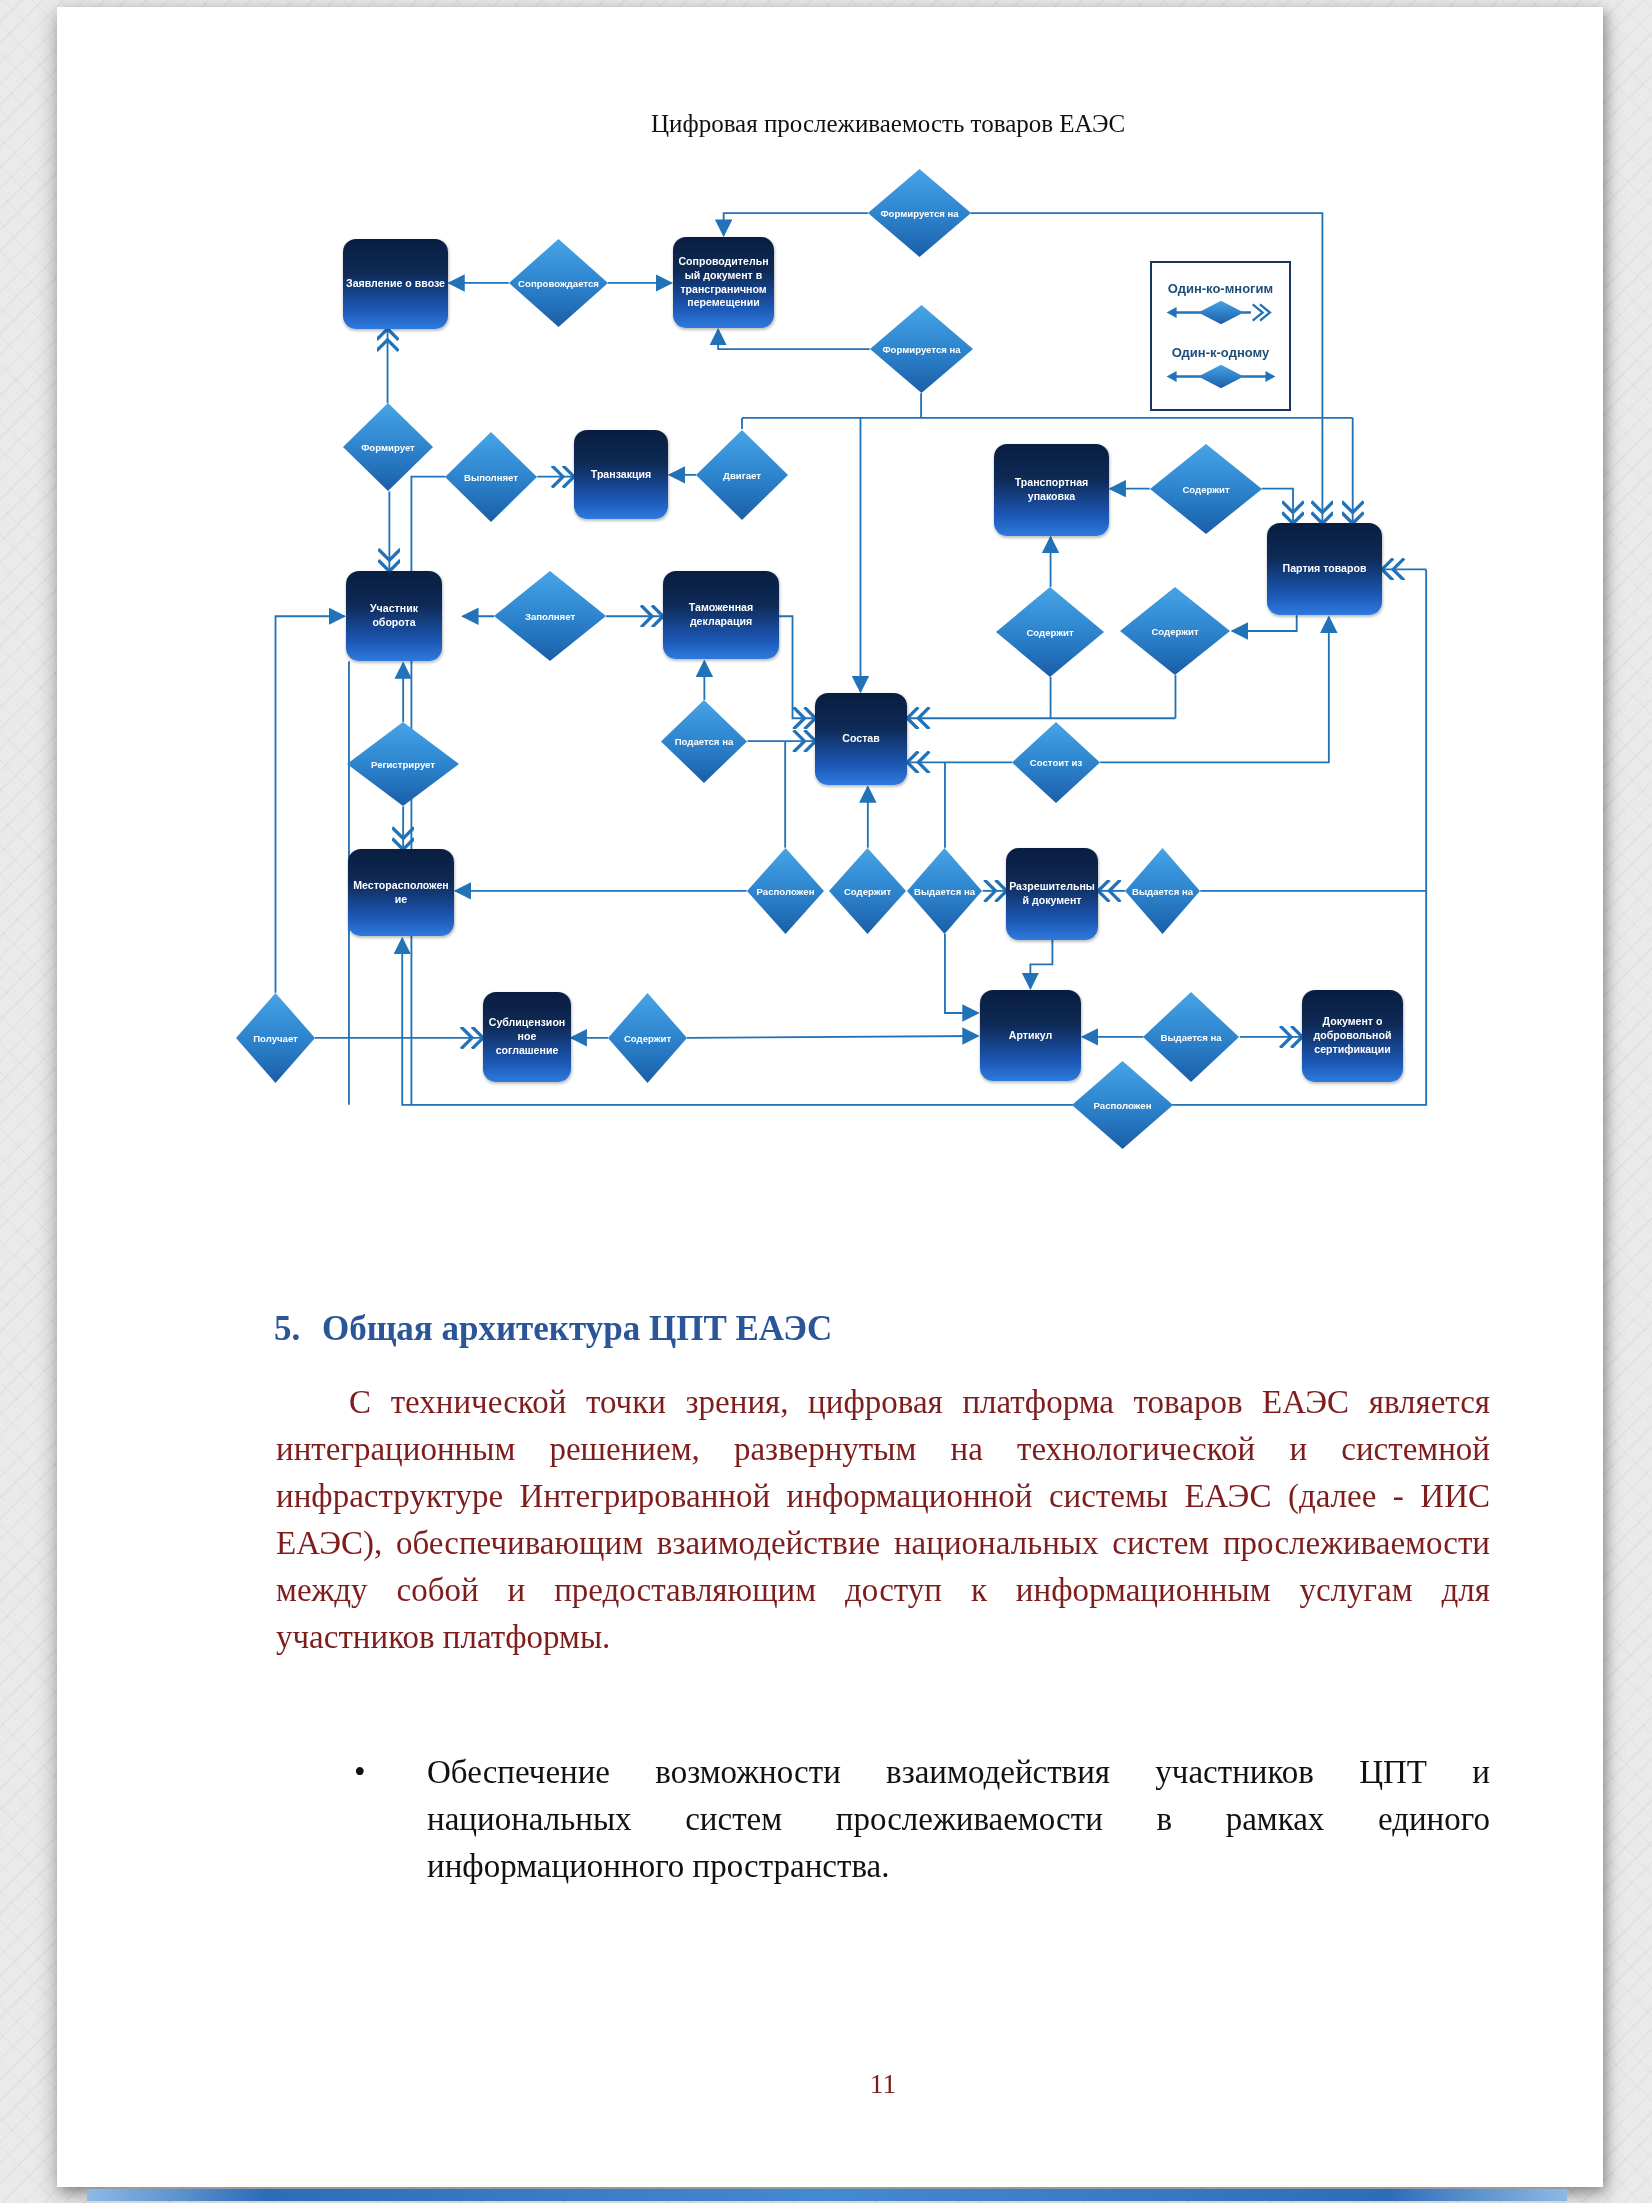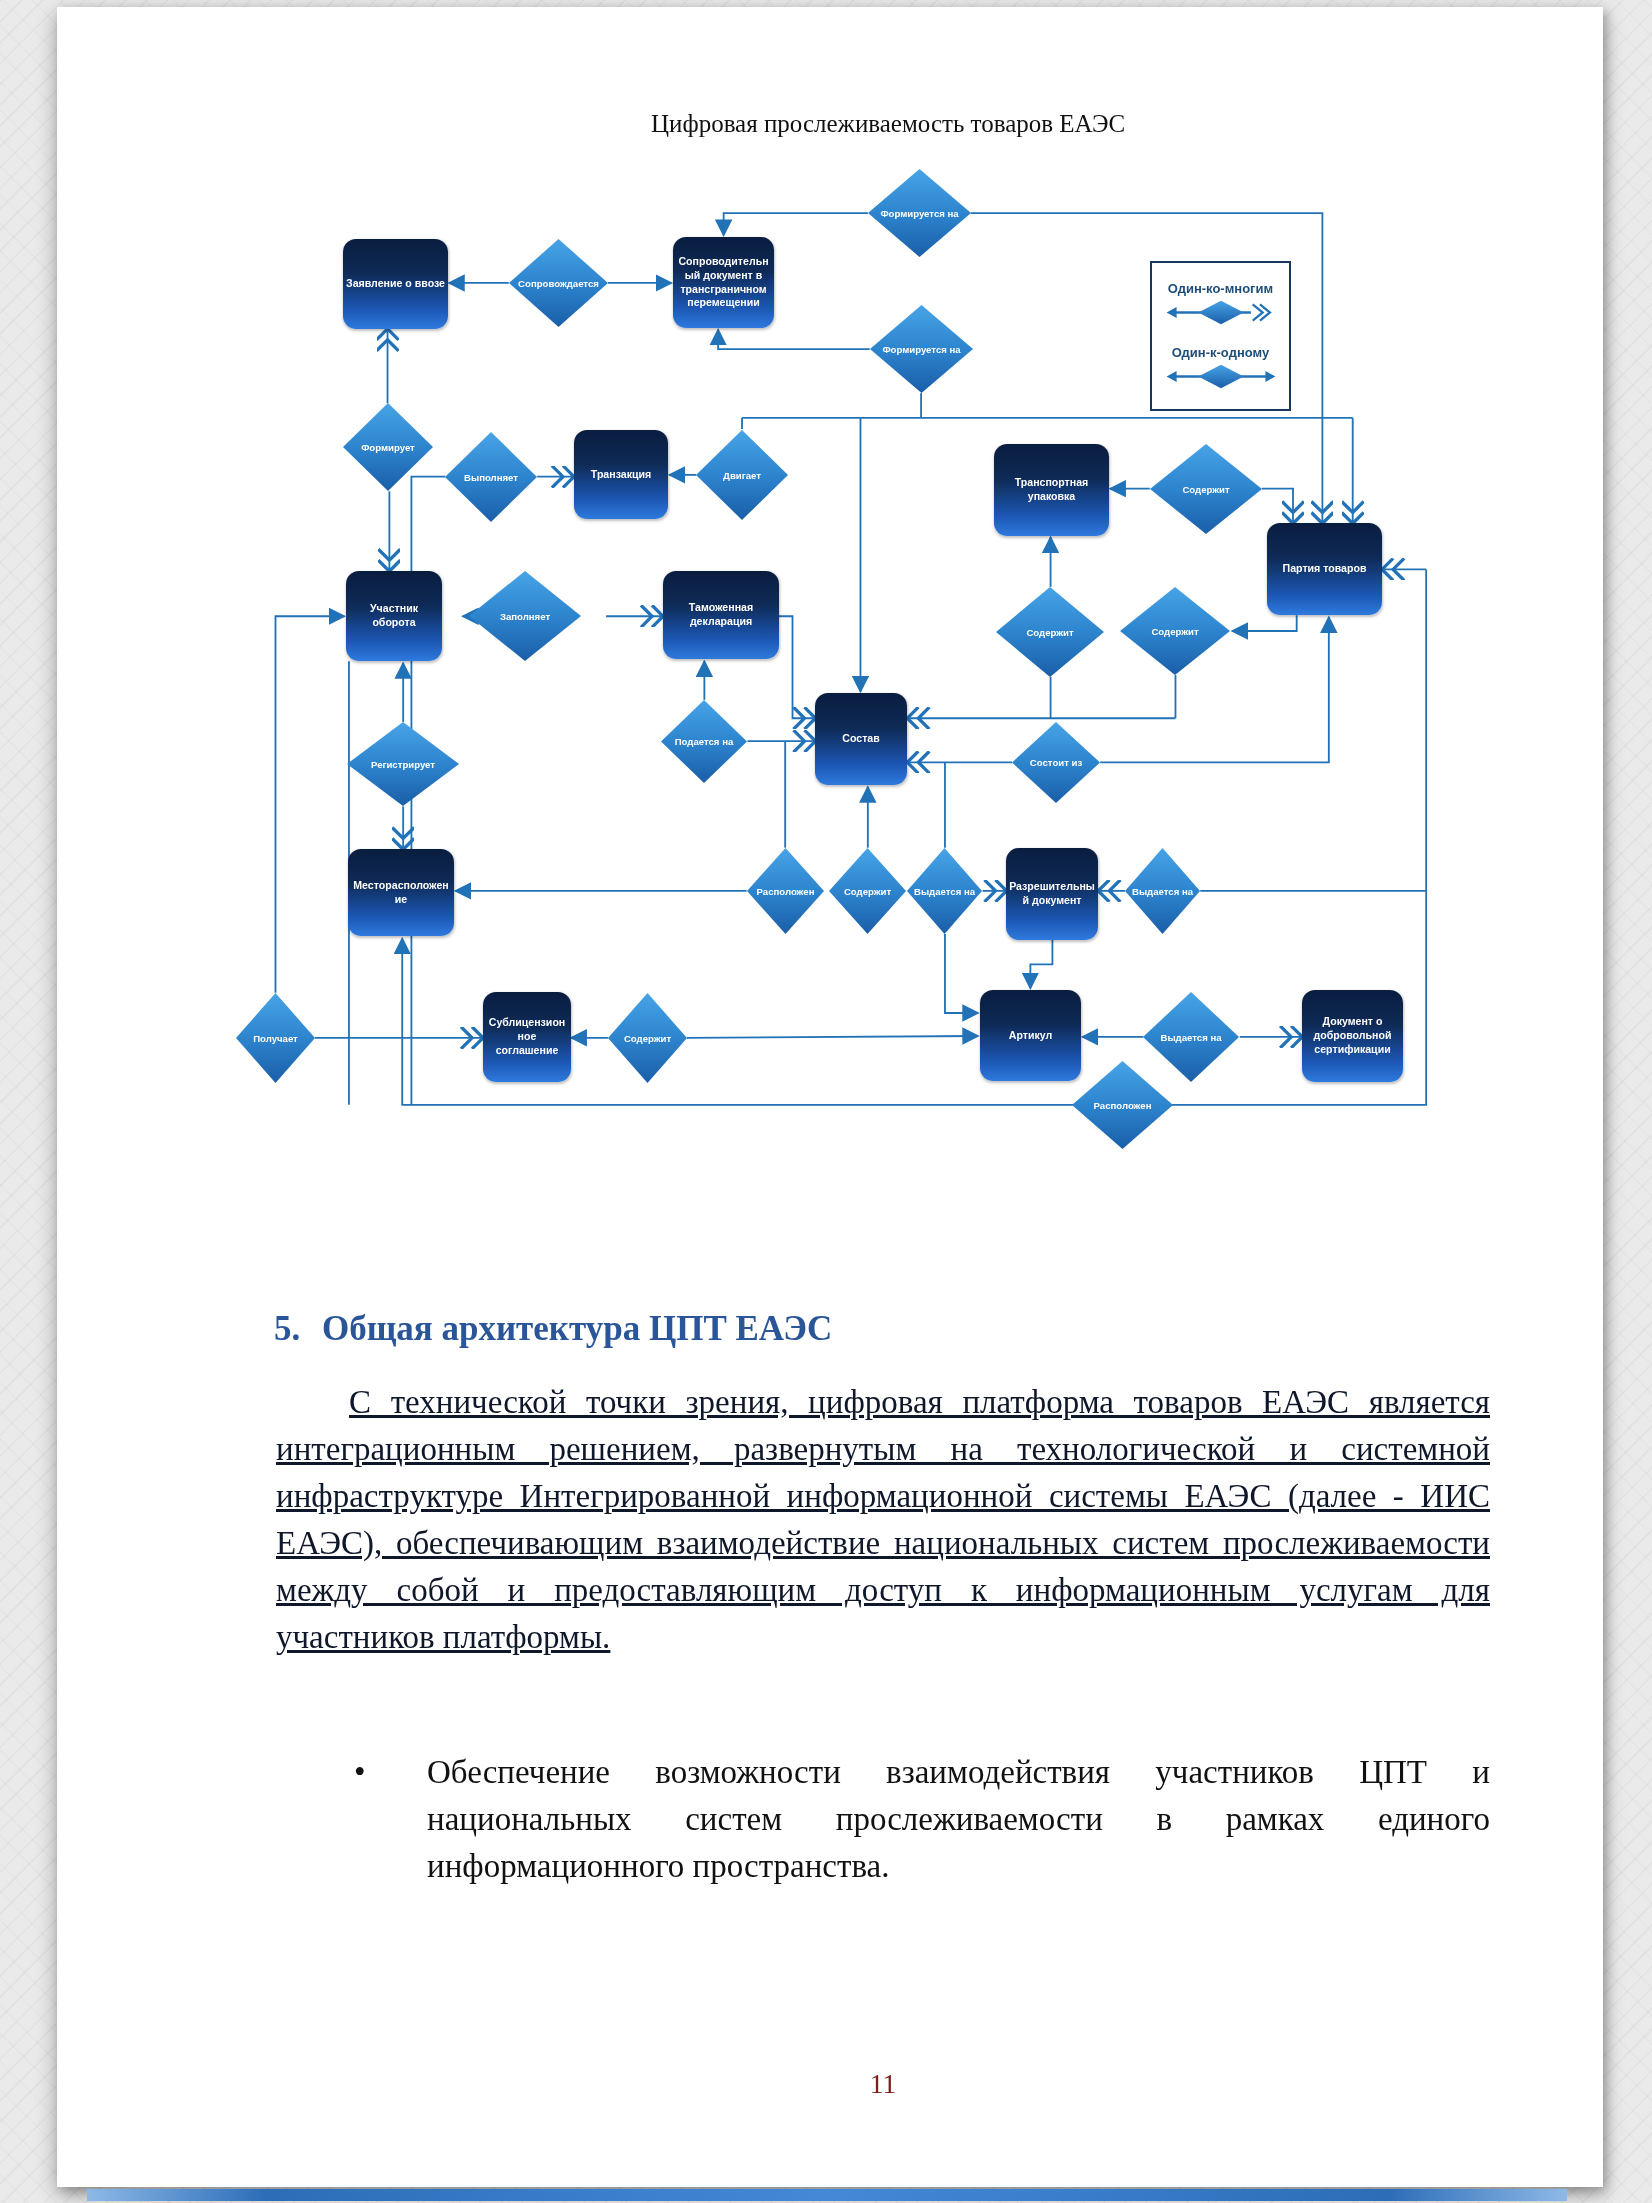--- a/index.html
+++ b/index.html
@@ -33,21 +33,21 @@
     align-items:center;justify-content:space-evenly;
     font:700 13px "Liberation Sans",sans-serif;color:#1f4e79;}
   .legend .lg-row{display:flex;flex-direction:column;align-items:center;gap:1.8px;}
   
   .caption{position:absolute;left:275px;top:1231px;width:1286px;text-align:center;
     font-style:italic;font-size:30px;color:#3c4c66;}
   .heading{position:absolute;left:274px;top:1310px;display:flex;
     font-weight:bold;font-size:35px;color:#2a5699;}
   .heading .num{width:48px;}
   .para{position:absolute;left:275px;width:1214px;font-size:33px;line-height:47px;
-    color:#0f172a;text-align:justify;text-decoration:underline;}
+    color:#7f1d1d;text-align:justify;}
   .para.indent{text-indent:73px;}
   #para1{top:1379px;}
   #para2{top:1691px;}
   .bullet-item{position:absolute;left:354px;top:1749px;width:1136px;box-sizing:border-box;
     padding-left:73px;font-size:33px;line-height:47px;color:#111;text-align:justify;}
   .bullet-item .marker{position:absolute;left:0;top:0;}
 </style>
 </head>
 <body>
 
@@ -173,21 +173,21 @@
           </div>
           <div class="diamond" style="left: 445px; top: 432px; width: 92px; height: 90px;">
             <span>Выполняет</span>
           </div>
           <div class="diamond" style="left: 696px; top: 430px; width: 92px; height: 90px;">
             <span>Двигает</span>
           </div>
           <div class="diamond" style="left: 1150px; top: 444px; width: 112px; height: 90px;">
             <span>Содержит</span>
           </div>
-          <div class="diamond" style="left: 469px; top: 571px; width: 112px; height: 90px;">
+          <div class="diamond" style="left: 494px; top: 571px; width: 112px; height: 90px;">
             <span>Заполняет</span>
           </div>
           <div class="diamond" style="left: 996px; top: 587px; width: 108px; height: 90px;">
             <span>Содержит</span>
           </div>
           <div class="diamond" style="left: 1120px; top: 587px; width: 110px; height: 88px;">
             <span>Содержит</span>
           </div>
           <div class="diamond" style="left: 661px; top: 700px; width: 86px; height: 83px;">
             <span>Подается на</span>

